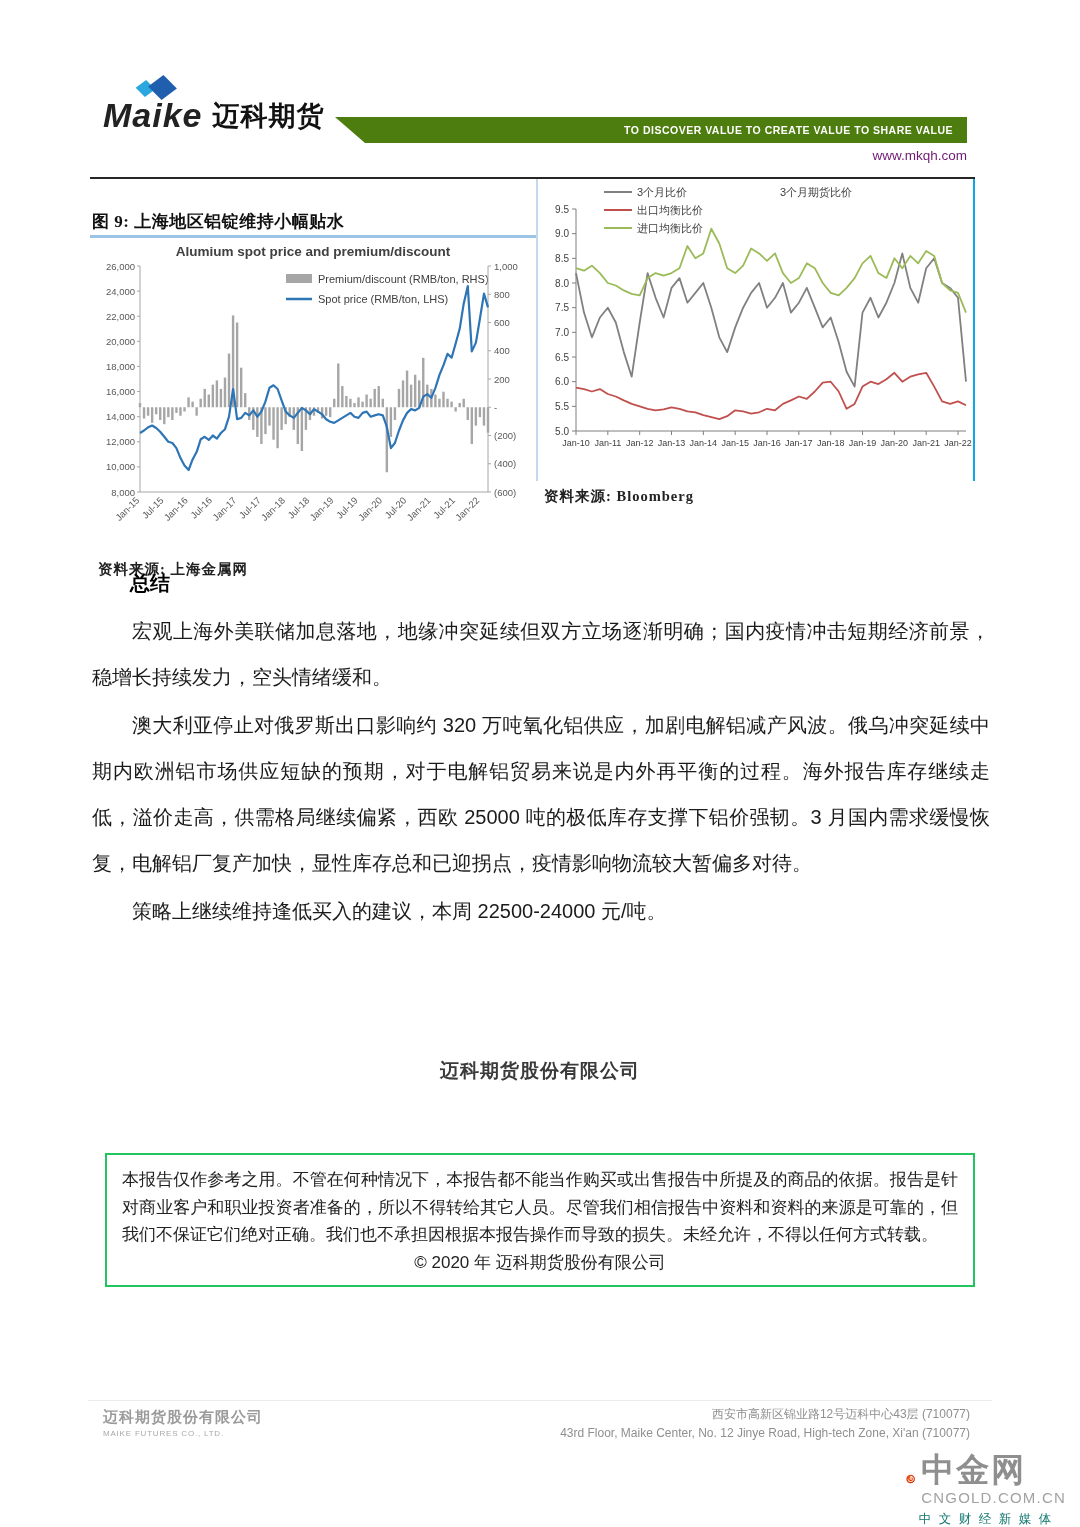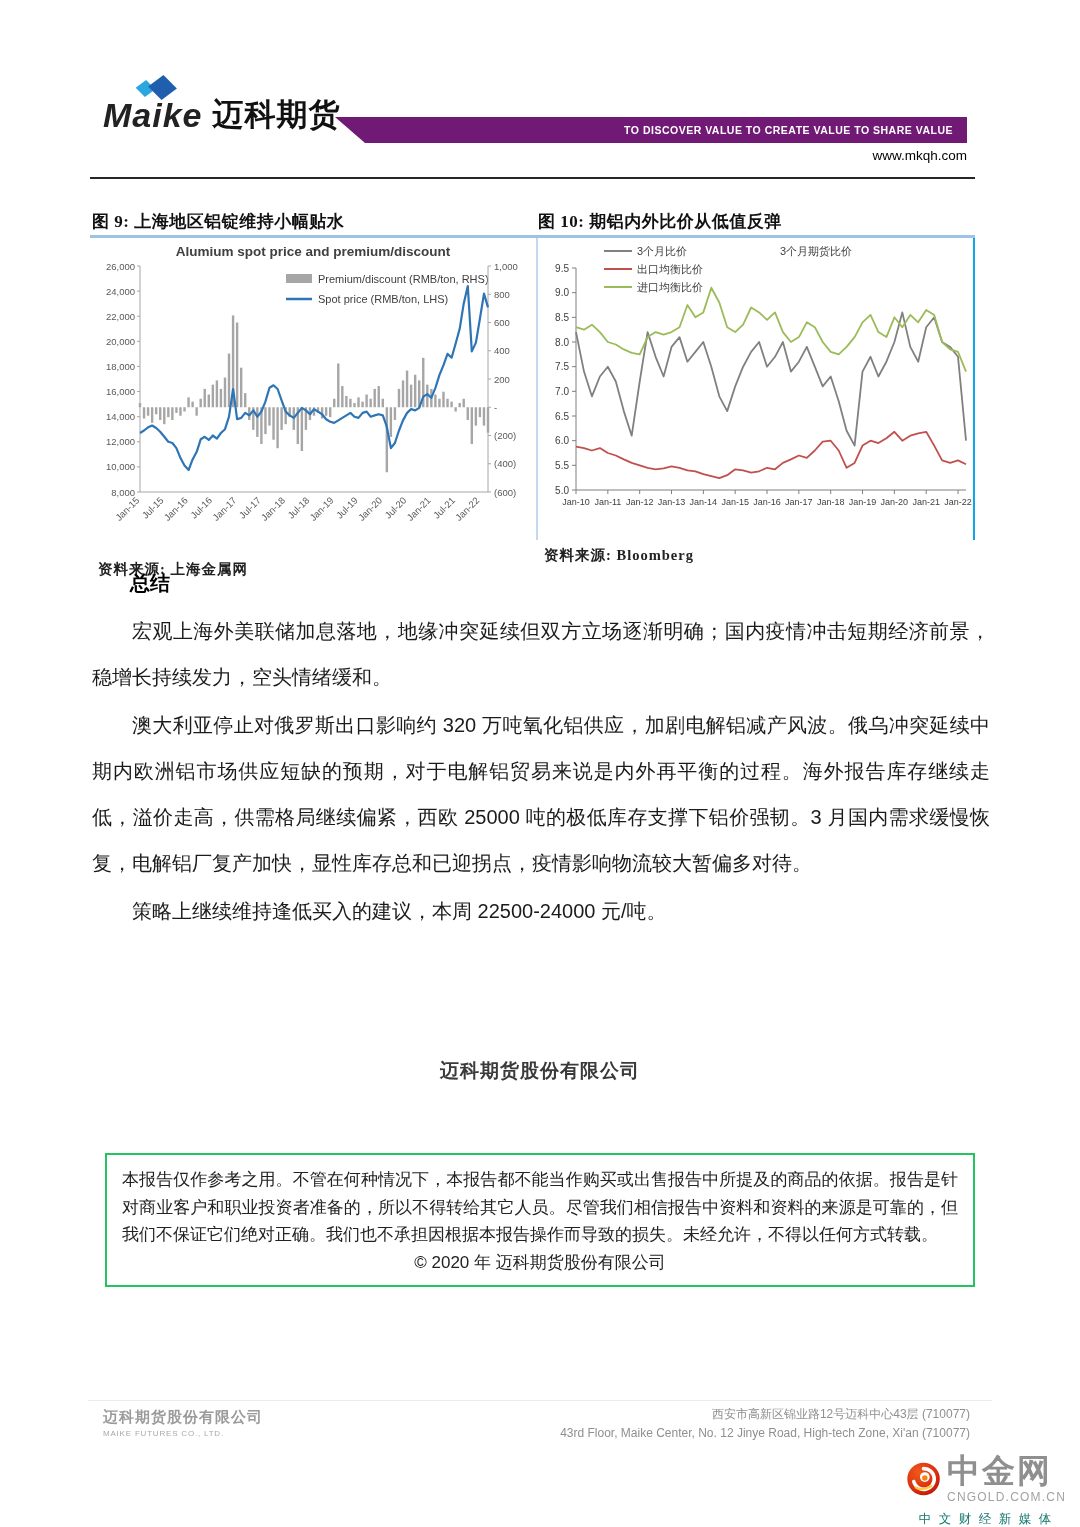--- a/index.html
+++ b/index.html
@@ -8,27 +8,27 @@
 
   
   .logo{position:absolute;left:103px;top:98px;display:flex;align-items:flex-end;}
   .maike-wordmark{position:relative;font-style:italic;font-weight:800;font-size:34px;
         letter-spacing:1px;color:#222;line-height:1;}
   .diamond{position:absolute;display:block;}
   .d1{width:13px;height:13px;background:#2ba7df;transform:rotate(45deg) skewX(-8deg);
         left:36px;top:-16px;}
   .d2{width:19px;height:19px;background:#1f5fae;transform:rotate(45deg) skewX(-8deg);
         left:50px;top:-20px;}
-  .logo-cn{font-weight:700;font-size:31px;color:#111;margin-left:10px;line-height:1;
+  .logo-cn{font-weight:700;font-size:27px;color:#111;margin-left:10px;line-height:1;
         padding-bottom:2px;letter-spacing:1px;}
-  .ribbon{position:absolute;left:335px;top:117px;width:632px;height:26px;background:#701a75;
+  .ribbon{position:absolute;left:335px;top:117px;width:632px;height:26px;background:#4d7c0f;
         clip-path:polygon(0 0,100% 0,100% 100%,30px 100%);
         color:#fff;font-size:10.5px;font-weight:700;letter-spacing:.5px;
         text-align:right;line-height:26px;padding-right:14px;box-sizing:border-box;}
-  .website{position:absolute;right:113px;top:148px;font-size:13.5px;color:#000000;}
+  .website{position:absolute;right:113px;top:148px;font-size:13.5px;color:#701a75;}
 
   
   .figure-row{position:absolute;left:90px;top:177px;width:885px;border-top:2px solid #262626;
         display:flex;}
   .fig-cell{box-sizing:border-box;}
   .fig-cell.left{width:446px;}
   .fig-cell.right{width:439px;}
   .fig-caption{font-family:"Liberation Serif",serif;font-weight:600;font-size:17px;color:#111;
         padding:3px 0 2px 2px;border-bottom:3px solid #9dc3e6;letter-spacing:.5px;margin-top:28px;}
   .chart-wrap{position:relative;}
@@ -57,21 +57,21 @@
   .footer-left .cn{font-size:15px;font-weight:700;letter-spacing:1px;}
   .footer-left .en{font-size:8px;letter-spacing:.8px;margin-top:2px;color:#a8a8a8;}
   .footer-right{position:absolute;right:110px;top:1405px;text-align:right;color:#8f8f8f;
         font-size:12px;line-height:19px;}
 
   
   .watermark{position:absolute;right:14px;top:1452px;width:160px;}
   .wm-top{display:flex;align-items:center;}
   .wm-texts{margin-left:6px;}
   .wm-name{font-size:33px;font-weight:700;color:#8f8f8f;letter-spacing:2px;line-height:1;}
-  .wm-domain{font-size:12px;color:#a2a2a2;letter-spacing:1.2px;margin-top:3px;}
+  .wm-domain{font-size:15px;color:#a2a2a2;letter-spacing:1.2px;margin-top:3px;}
   .wm-tagline{font-size:12.5px;color:#0f766e;letter-spacing:2px;margin-top:5px;text-align:center;}
 </style>
 </head>
 <body>
 
 <div class="page">
 
   <div class="logo">
     <div class="maike-wordmark">
       <span class="diamond d1"></span>
@@ -238,21 +238,20 @@
               <rect x="392.75348837209305" y="169.25" width="2.4" height="18.36250000000001" fill="#a6a6a6"></rect>
               <rect x="396.8" y="169.25" width="2.4" height="25.42500000000001" fill="#a6a6a6"></rect>
               <polyline points="50.0,195.0 54.0,192.5 58.1,189.3 62.1,187.5 66.2,190.0 70.2,193.7 74.3,198.8 78.3,203.8 82.4,205.0 86.4,210.1 90.5,220.1 94.5,227.6 98.6,232.0 102.6,221.4 106.7,213.8 110.7,201.3 114.7,198.8 118.8,201.9 122.8,197.5 126.9,200.6 130.9,195.0 135.0,191.2 139.0,178.7 143.1,151.0 147.1,181.2 151.2,179.9 155.2,174.9 159.3,177.4 163.3,172.4 167.3,178.7 171.4,173.6 175.4,163.6 179.5,149.8 183.5,147.3 187.6,151.0 191.6,162.3 195.7,173.6 199.7,177.4 203.8,179.9 207.8,174.9 211.9,169.9 215.9,172.4 220.0,176.2 224.0,171.1 228.0,173.6 232.1,176.2 236.1,181.2 240.2,183.7 244.2,184.9 248.3,182.4 252.3,179.9 256.4,177.4 260.4,174.9 264.5,178.7 268.5,179.9 272.6,174.9 276.6,173.6 280.7,178.7 284.7,177.4 288.7,176.2 292.8,177.4 296.8,188.7 300.9,210.1 304.9,205.0 309.0,192.5 313.0,182.4 317.1,174.9 321.1,171.1 325.2,172.4 329.2,169.9 333.3,158.6 337.3,156.1 341.3,159.8 345.4,149.8 349.4,137.2 353.5,127.2 357.5,115.9 361.6,119.7 365.6,105.8 369.7,90.8 373.7,65.7 377.8,48.1 381.8,113.4 385.9,104.6 389.9,80.7 394.0,55.6 398.0,69.4" fill="none" stroke="#2e75b6" stroke-width="2.2" stroke-linejoin="round"></polyline>
             </g>
         </svg>
       </div>
       <div class="fig-source">资料来源: 上海金属网</div>
     </div>
 
     <div class="fig-cell right">
-      <div class="fig-caption">图 10: 期铝内外比价从低值反弹</div>
       <div class="chart-wrap bordered">
         <svg id="fig10-svg" width="435" height="298" viewBox="0 0 435 298">
           <line id="f10-leg-1" x1="66" y1="13" x2="94" y2="13" stroke-width="2" stroke="#808080"></line>
           <text x="99" y="17" font-size="11" fill="#404040">3个月比价</text>
           <text x="242" y="17" font-size="11" fill="#404040">3个月期货比价</text>
           <line id="f10-leg-2" x1="66" y1="31" x2="94" y2="31" stroke-width="2" stroke="#c0504d"></line>
           <text x="99" y="35" font-size="11" fill="#404040">出口均衡比价</text>
           <line id="f10-leg-3" x1="66" y1="49" x2="94" y2="49" stroke-width="2" stroke="#9bbb59"></line>
           <text x="99" y="53" font-size="11" fill="#404040">进口均衡比价</text>
           <g id="fig10-plot">

